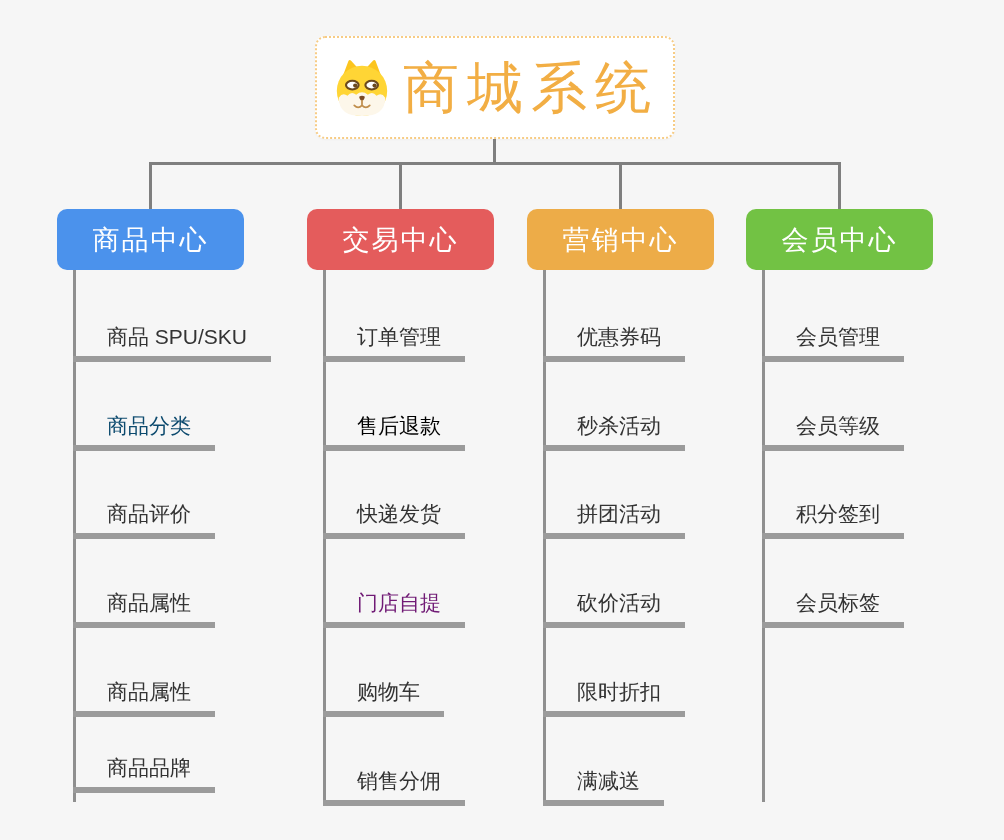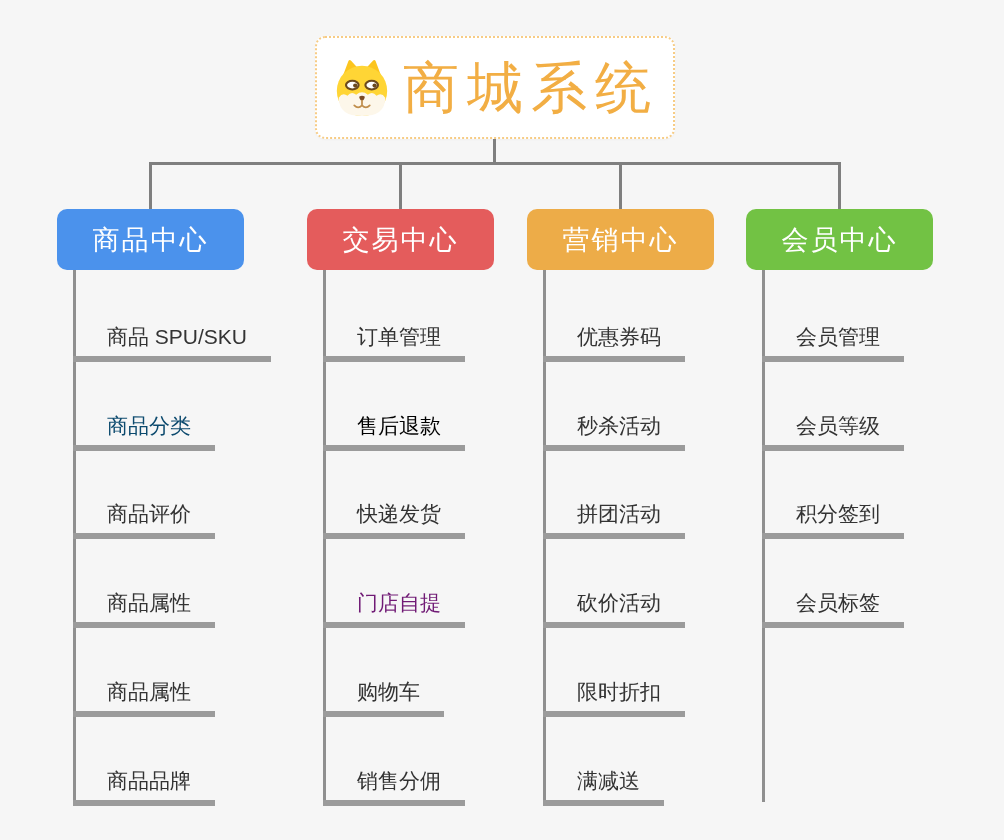--- a/index.html
+++ b/index.html
@@ -106,21 +106,21 @@
         </div>
         <div class="leaf" style="top: 280px; border-bottom-color: rgb(155, 155, 155);">
           <span style="color: rgb(51, 51, 51);">商品评价</span>
         </div>
         <div class="leaf" style="top: 369px; border-bottom-color: rgb(155, 155, 155);">
           <span style="color: rgb(51, 51, 51);">商品属性</span>
         </div>
         <div class="leaf" style="top: 458px; border-bottom-color: rgb(155, 155, 155);">
           <span style="color: rgb(51, 51, 51);">商品属性</span>
         </div>
-        <div class="leaf" style="top: 547px; border-bottom-color: rgb(155, 155, 155);">
+        <div class="leaf" style="top: 534px; border-bottom-color: rgb(155, 155, 155);">
           <span style="color: rgb(51, 51, 51);">商品品牌</span>
         </div>
       </div>
       <div class="branch-col" style="left: 307px;">
         <div class="branch-header" style="background: rgb(228, 92, 92); color: rgb(255, 255, 255);">交易中心</div>
         <div class="trunk"></div>
         <div class="leaf" style="top: 103px; border-bottom-color: rgb(155, 155, 155);">
           <span style="color: rgb(51, 51, 51);">订单管理</span>
         </div>
         <div class="leaf" style="top: 192px; border-bottom-color: rgb(155, 155, 155);">

